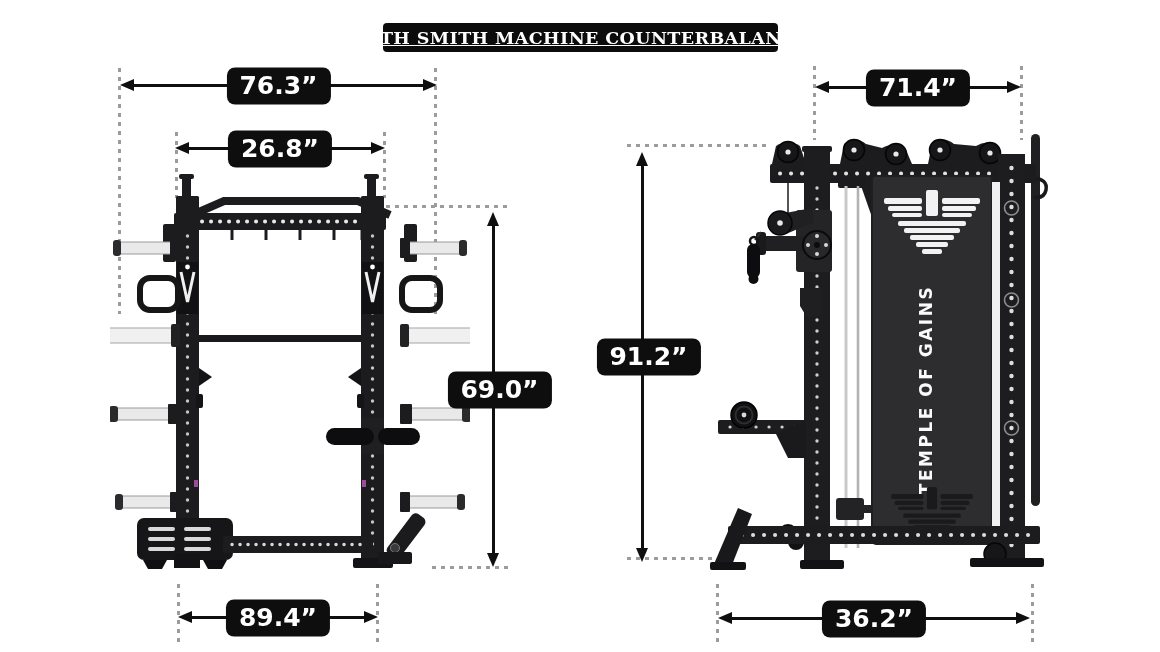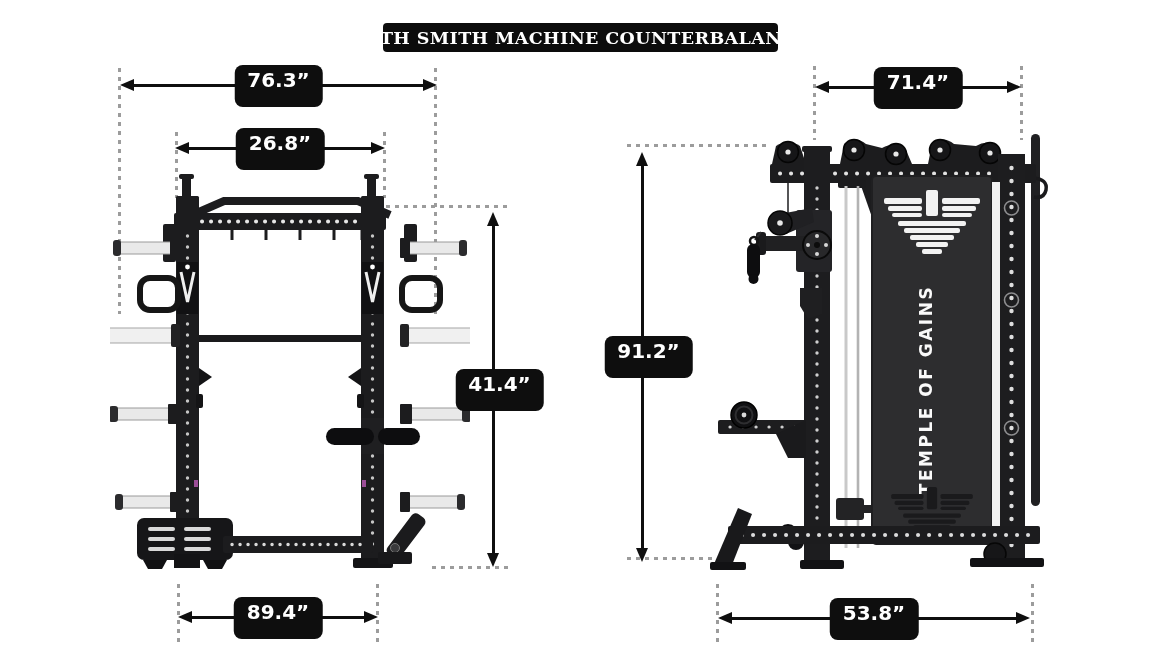--- a/index.html
+++ b/index.html
@@ -1,35 +1,35 @@
 <!DOCTYPE html>
 <html><head>
 <meta charset="utf-8">
 <style>
   html,body{margin:0;padding:0;background:#fff;}
   #stage{position:relative;width:1160px;height:652px;background:#ffffff;overflow:hidden;
          font-family:"DejaVu Sans","Liberation Sans",sans-serif;}
   
   .title-badge{position:absolute;left:383px;top:23px;width:395px;height:29px;
 ateral:none;background:#0c0c0c;border-radius:4px;color:#fff;display:flex;align-items:center;justify-content:center;
-    font-family:"DejaVu Serif","Liberation Serif",serif;font-weight:700;font-size:17.5px;letter-spacing:.4px;white-space:nowrap;}
+    font-family:"DejaVu Serif","Liberation Serif",serif;font-weight:700;font-size:17.5px;letter-spacing:.4px;white-space:nowrap;text-decoration:underline;}
   
   .vdash{position:absolute;width:3px;background:repeating-linear-gradient(to bottom,#9c9c9c 0 4px,transparent 4px 9px);}
   .hdash{position:absolute;height:3px;background:repeating-linear-gradient(to right,#9c9c9c 0 4px,transparent 4px 9px);}
   
   .dim-h,.dim-v{position:absolute;}
   .dline-h{position:absolute;left:6px;right:6px;top:0;height:3px;background:#0f0f0f;border-radius:2px;}
   .dline-v{position:absolute;top:6px;bottom:6px;left:0;width:3px;background:#0f0f0f;border-radius:2px;}
   .ar{position:absolute;width:0;height:0;}
   .ar.left {left:-1px;top:-5px;border-top:6.5px solid transparent;border-bottom:6.5px solid transparent;border-right:14px solid #0f0f0f;}
   .ar.right{right:-1px;top:-5px;border-top:6.5px solid transparent;border-bottom:6.5px solid transparent;border-left:14px solid #0f0f0f;}
   .ar.up   {top:-1px;left:-5px;border-left:6.5px solid transparent;border-right:6.5px solid transparent;border-bottom:14px solid #0f0f0f;}
   .ar.down {bottom:-1px;left:-5px;border-left:6.5px solid transparent;border-right:6.5px solid transparent;border-top:14px solid #0f0f0f;}
-  .pill{position:absolute;background:#0e0e0e;color:#fff;font-weight:700;font-size:20px;line-height:1;
-        padding:5px 13px 17px;border-radius:8px;white-space:nowrap;}
+  .pill{position:absolute;background:#0e0e0e;color:#fff;font-weight:700;font-size:25px;line-height:1;
+        padding:5px 13px 7px;border-radius:8px;white-space:nowrap;}
   .pill-h{left:50%;top:1.5px;transform:translate(-50%,-50%);}
   .pill-v{left:8px;top:50%;transform:translate(-50%,-50%);}
   .mach{position:absolute;}
 </style>
 </head>
 <body>
 
 <div id="stage">
 
   <div class="title-badge">
@@ -321,21 +321,21 @@
   <div class="dim-h" style="left:176px;top:147px;width:208px;">
     <div class="dline-h"></div>
       <span class="ar left"></span>
       <span class="ar right"></span>
     <span class="pill pill-h">26.8”</span>
   </div>
   <div class="dim-v" style="left:491.5px;top:213px;height:353px;">
     <div class="dline-v"></div>
       <span class="ar up"></span>
       <span class="ar down"></span>
-    <span class="pill pill-v">41.4”</span>
+    <span class="pill pill-v">69.0”</span>
   </div>
   <div class="dim-h" style="left:179px;top:616px;width:198px;">
     <div class="dline-h"></div>
       <span class="ar left"></span>
       <span class="ar right"></span>
     <span class="pill pill-h">89.4”</span>
   </div>
   <div class="dim-h" style="left:816px;top:86px;width:204px;">
     <div class="dline-h"></div>
       <span class="ar left"></span>
@@ -345,16 +345,16 @@
   <div class="dim-v" style="left:640.5px;top:153px;height:408px;">
     <div class="dline-v"></div>
       <span class="ar up"></span>
       <span class="ar down"></span>
     <span class="pill pill-v">91.2”</span>
   </div>
   <div class="dim-h" style="left:719px;top:617px;width:310px;">
     <div class="dline-h"></div>
       <span class="ar left"></span>
       <span class="ar right"></span>
-    <span class="pill pill-h">53.8”</span>
+    <span class="pill pill-h">36.2”</span>
   </div>
 
 </div>
 
 </body></html>

